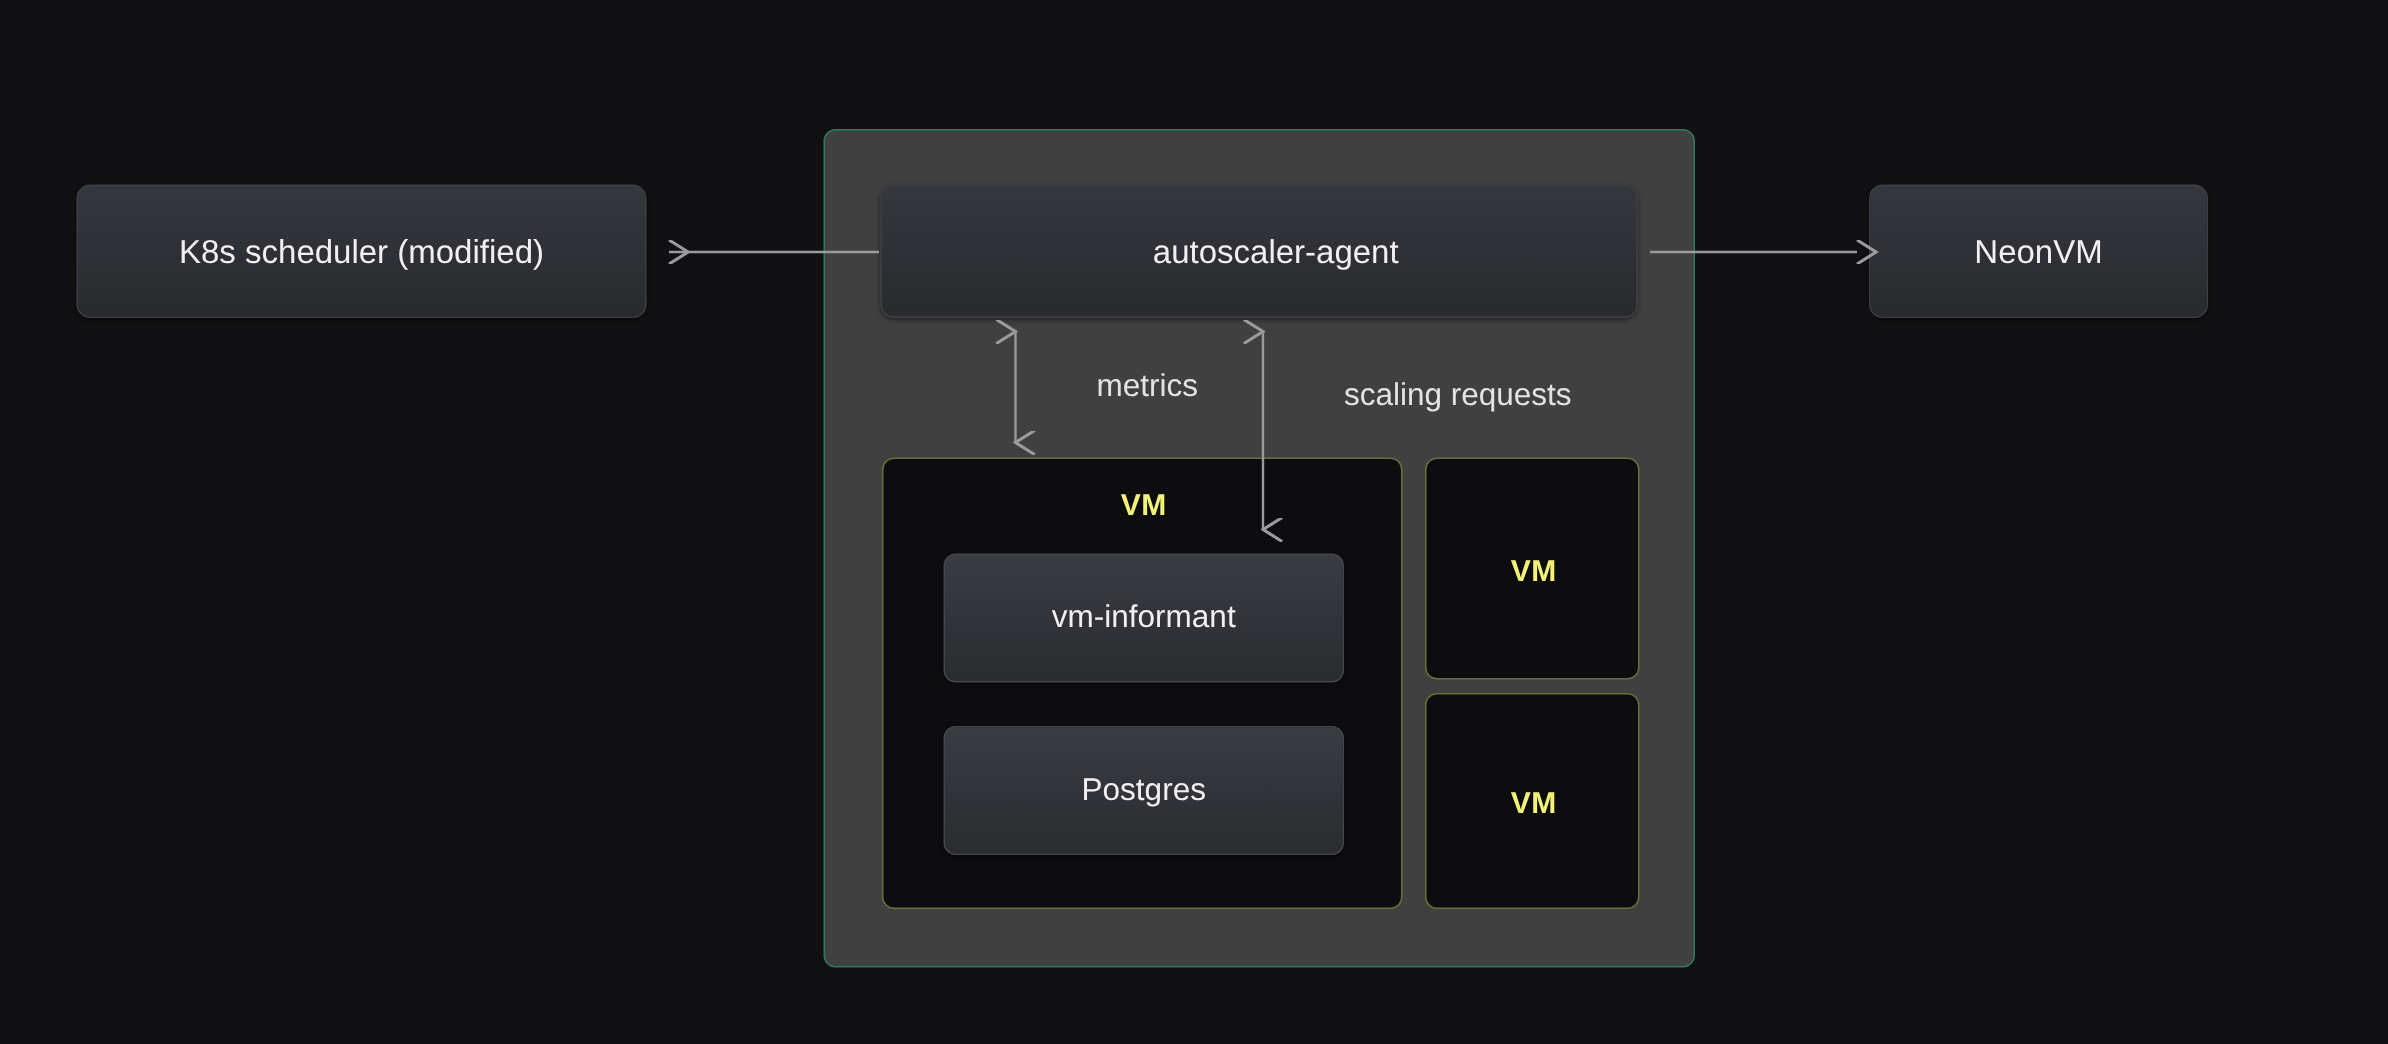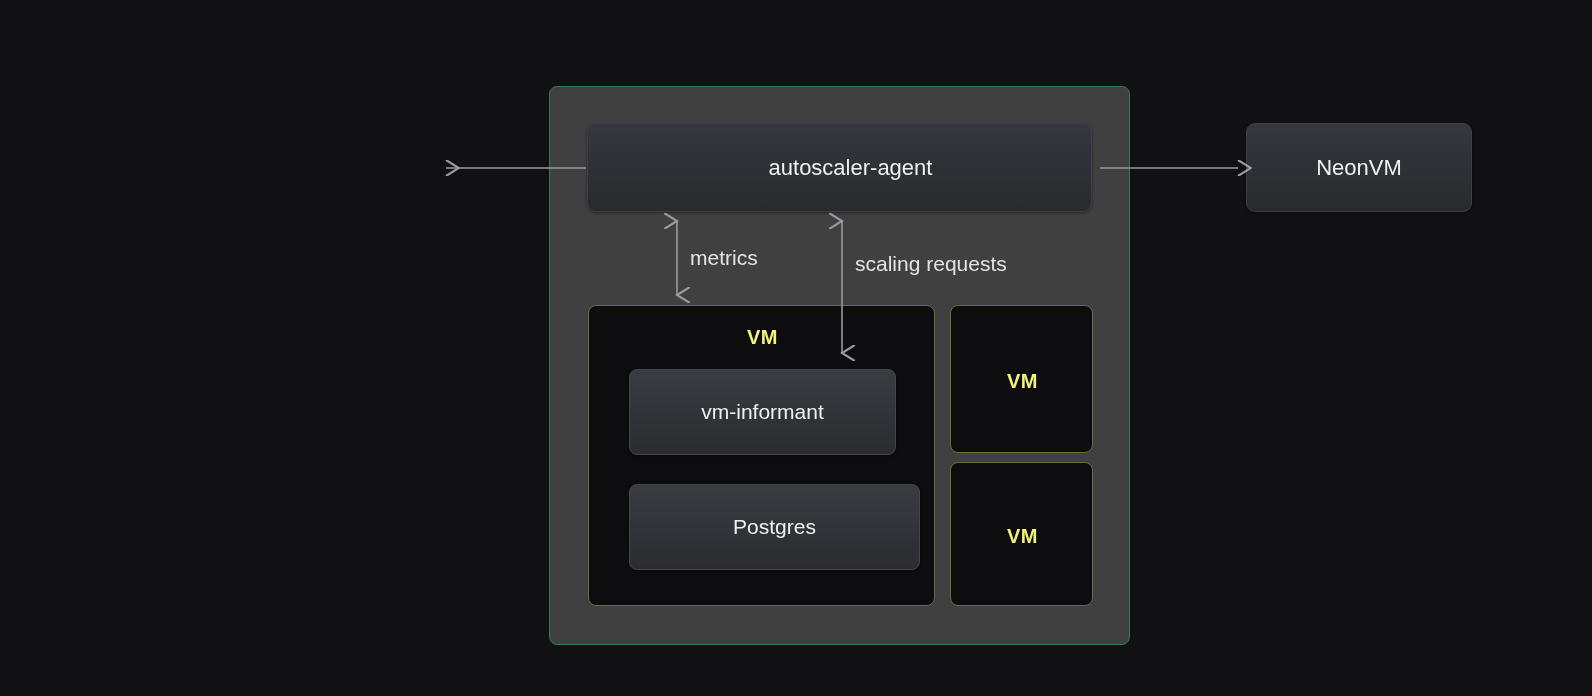--- a/index.html
+++ b/index.html
@@ -90,21 +90,21 @@
   }
   #vm-informant-box {
     left: 627px;
     top: 367px;
     width: 267px;
     height: 86px;
   }
   #postgres-box {
     left: 627px;
     top: 482px;
-    width: 291px;
+    width: 267px;
     height: 86px;
   }
 
   
   .vm-box {
     position: absolute;
     box-sizing: border-box;
     border: 1.4px solid #6d6d38;
     border-radius: 8px;
     background: #0d0d0f;
@@ -154,20 +154,21 @@
     width: 143px;
     text-align: center;
   }
 
   
   .arrow-label {
     position: absolute;
     color: #e3e3e6;
     font-size: 21px;
     white-space: nowrap;
+    margin-left: 41px;
   }
   #metrics-label { left: 690px; top: 246px; }
   #scaling-label { left: 855px; top: 252px; }
 
   
   #arrow-layer {
     position: absolute;
     left: 0;
     top: 0;
     width: 1592px;
@@ -197,20 +198,23 @@
 
     <div class="vm-box" id="vm-right-1" style="left:400px; top:218px;">
       <div class="vm-label" id="vm-right-1-label">VM</div>
     </div>
 
     <div class="vm-box" id="vm-right-2" style="left:400px; top:375px;">
       <div class="vm-label" id="vm-right-2-label">VM</div>
     </div>
   </div>
 
+  <div class="comp-box" id="scheduler-box">
+    <span>K8s scheduler (modified)</span>
+  </div>
 
   <div class="comp-box" id="autoscaler-box">
     <span>autoscaler-agent</span>
   </div>
 
   <div class="comp-box" id="neonvm-box">
     <span>NeonVM</span>
   </div>
 
   <div class="arrow-label" id="metrics-label">metrics</div>

